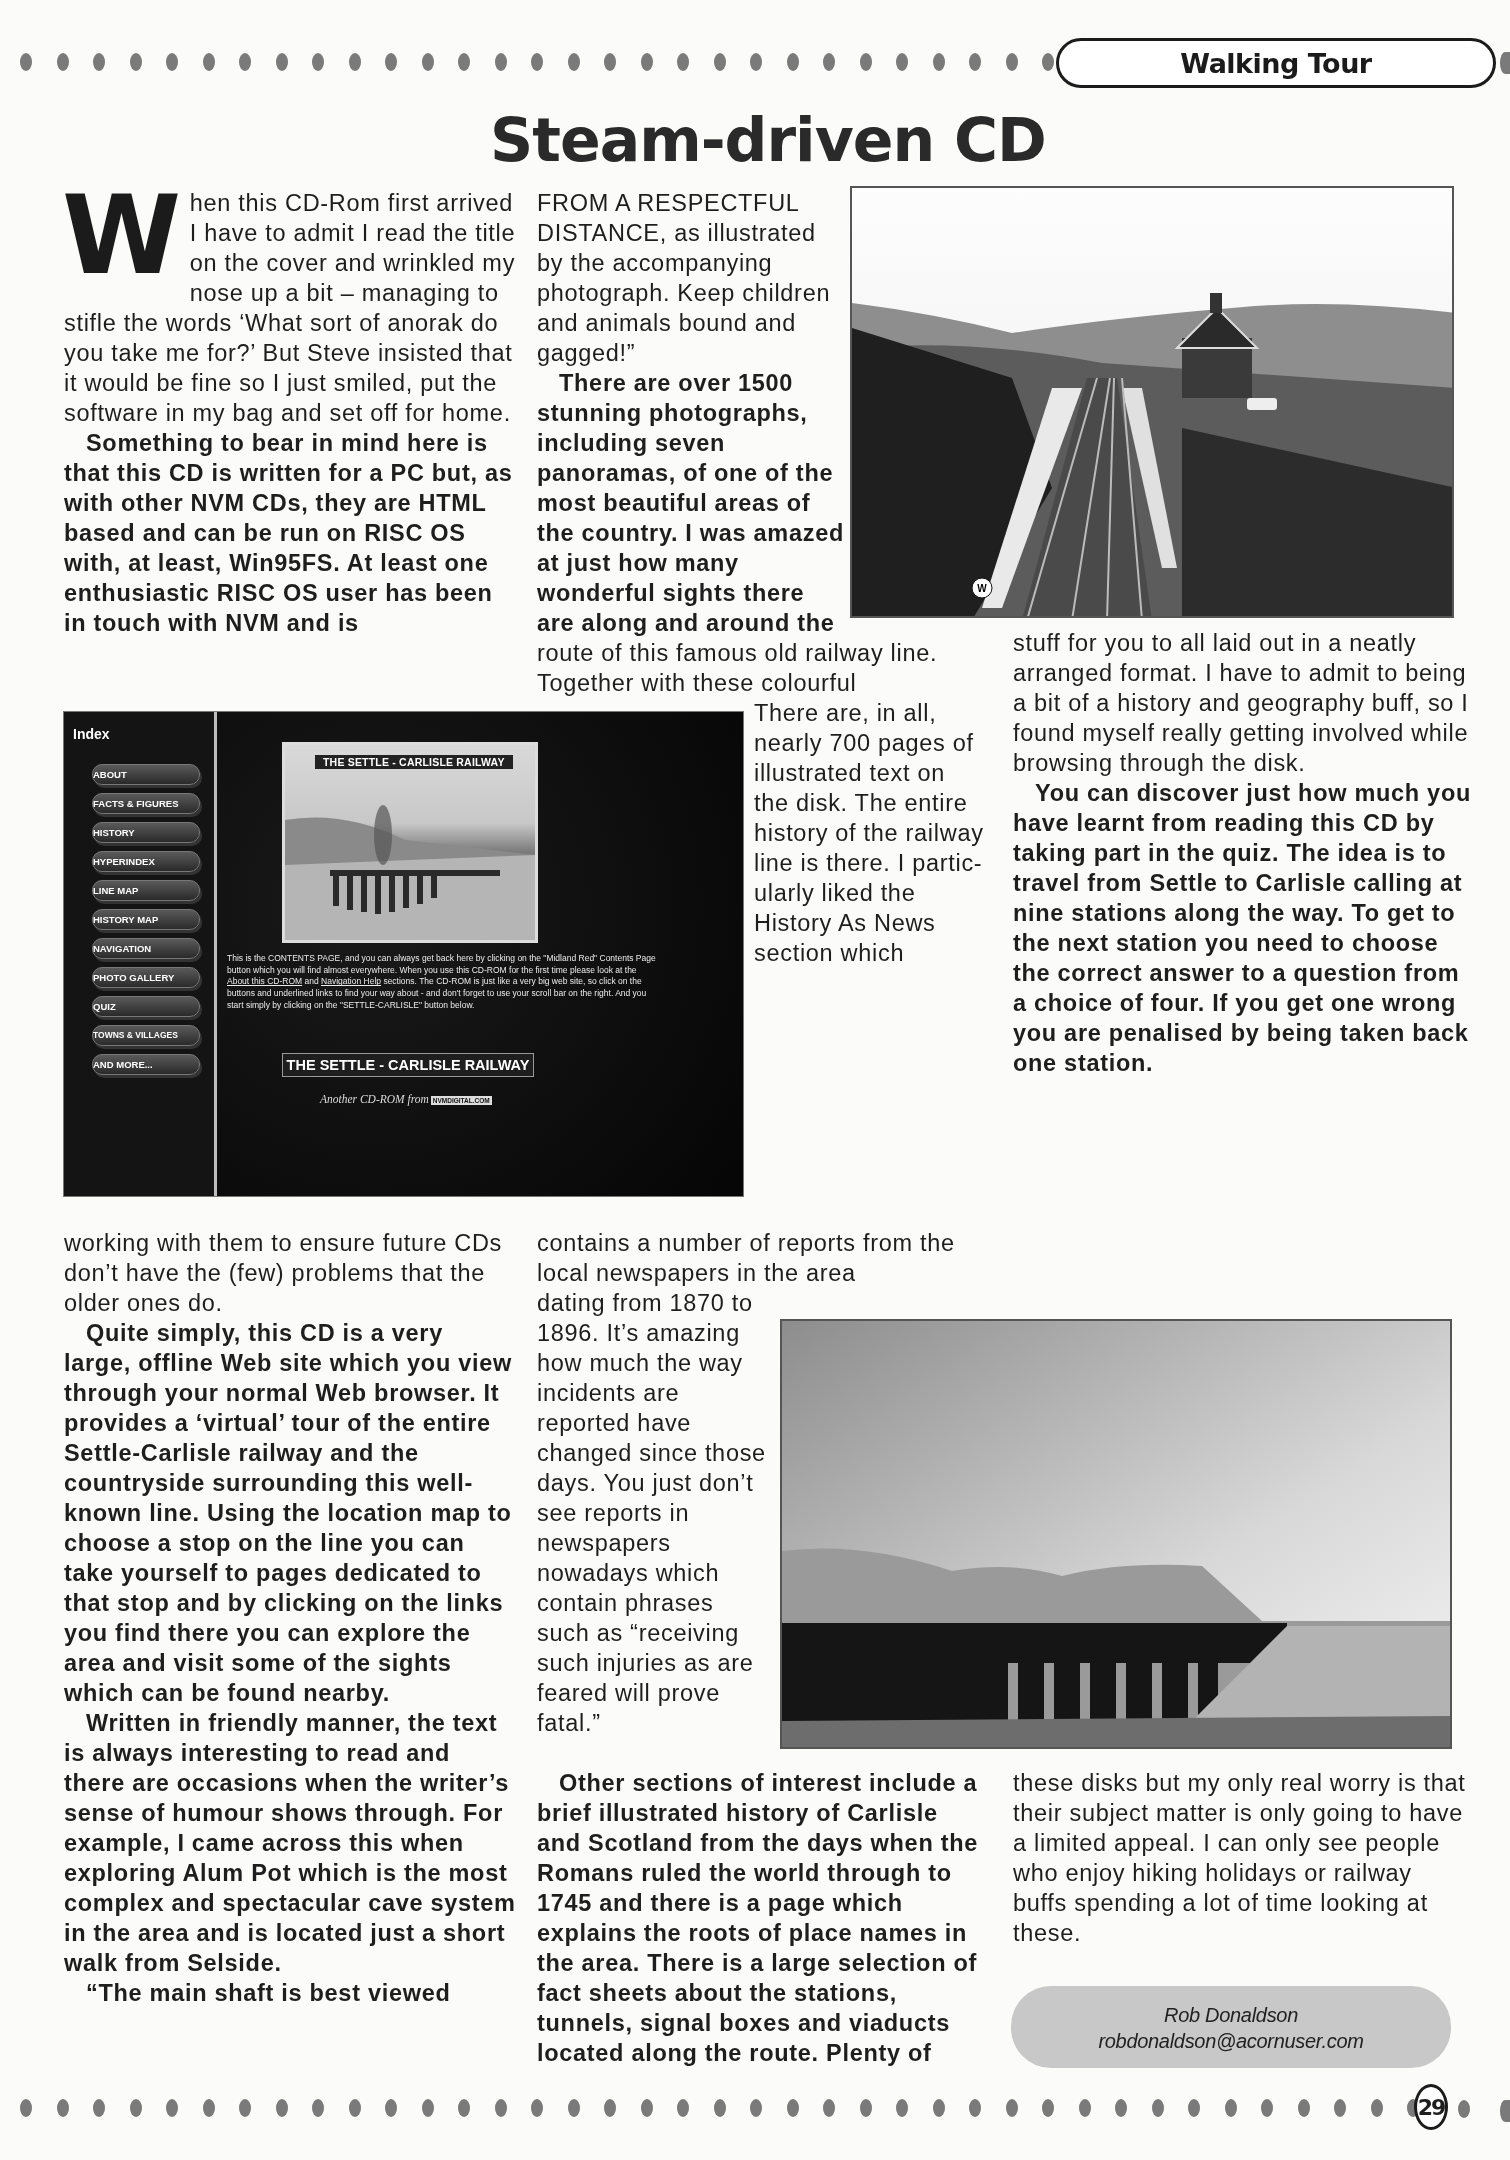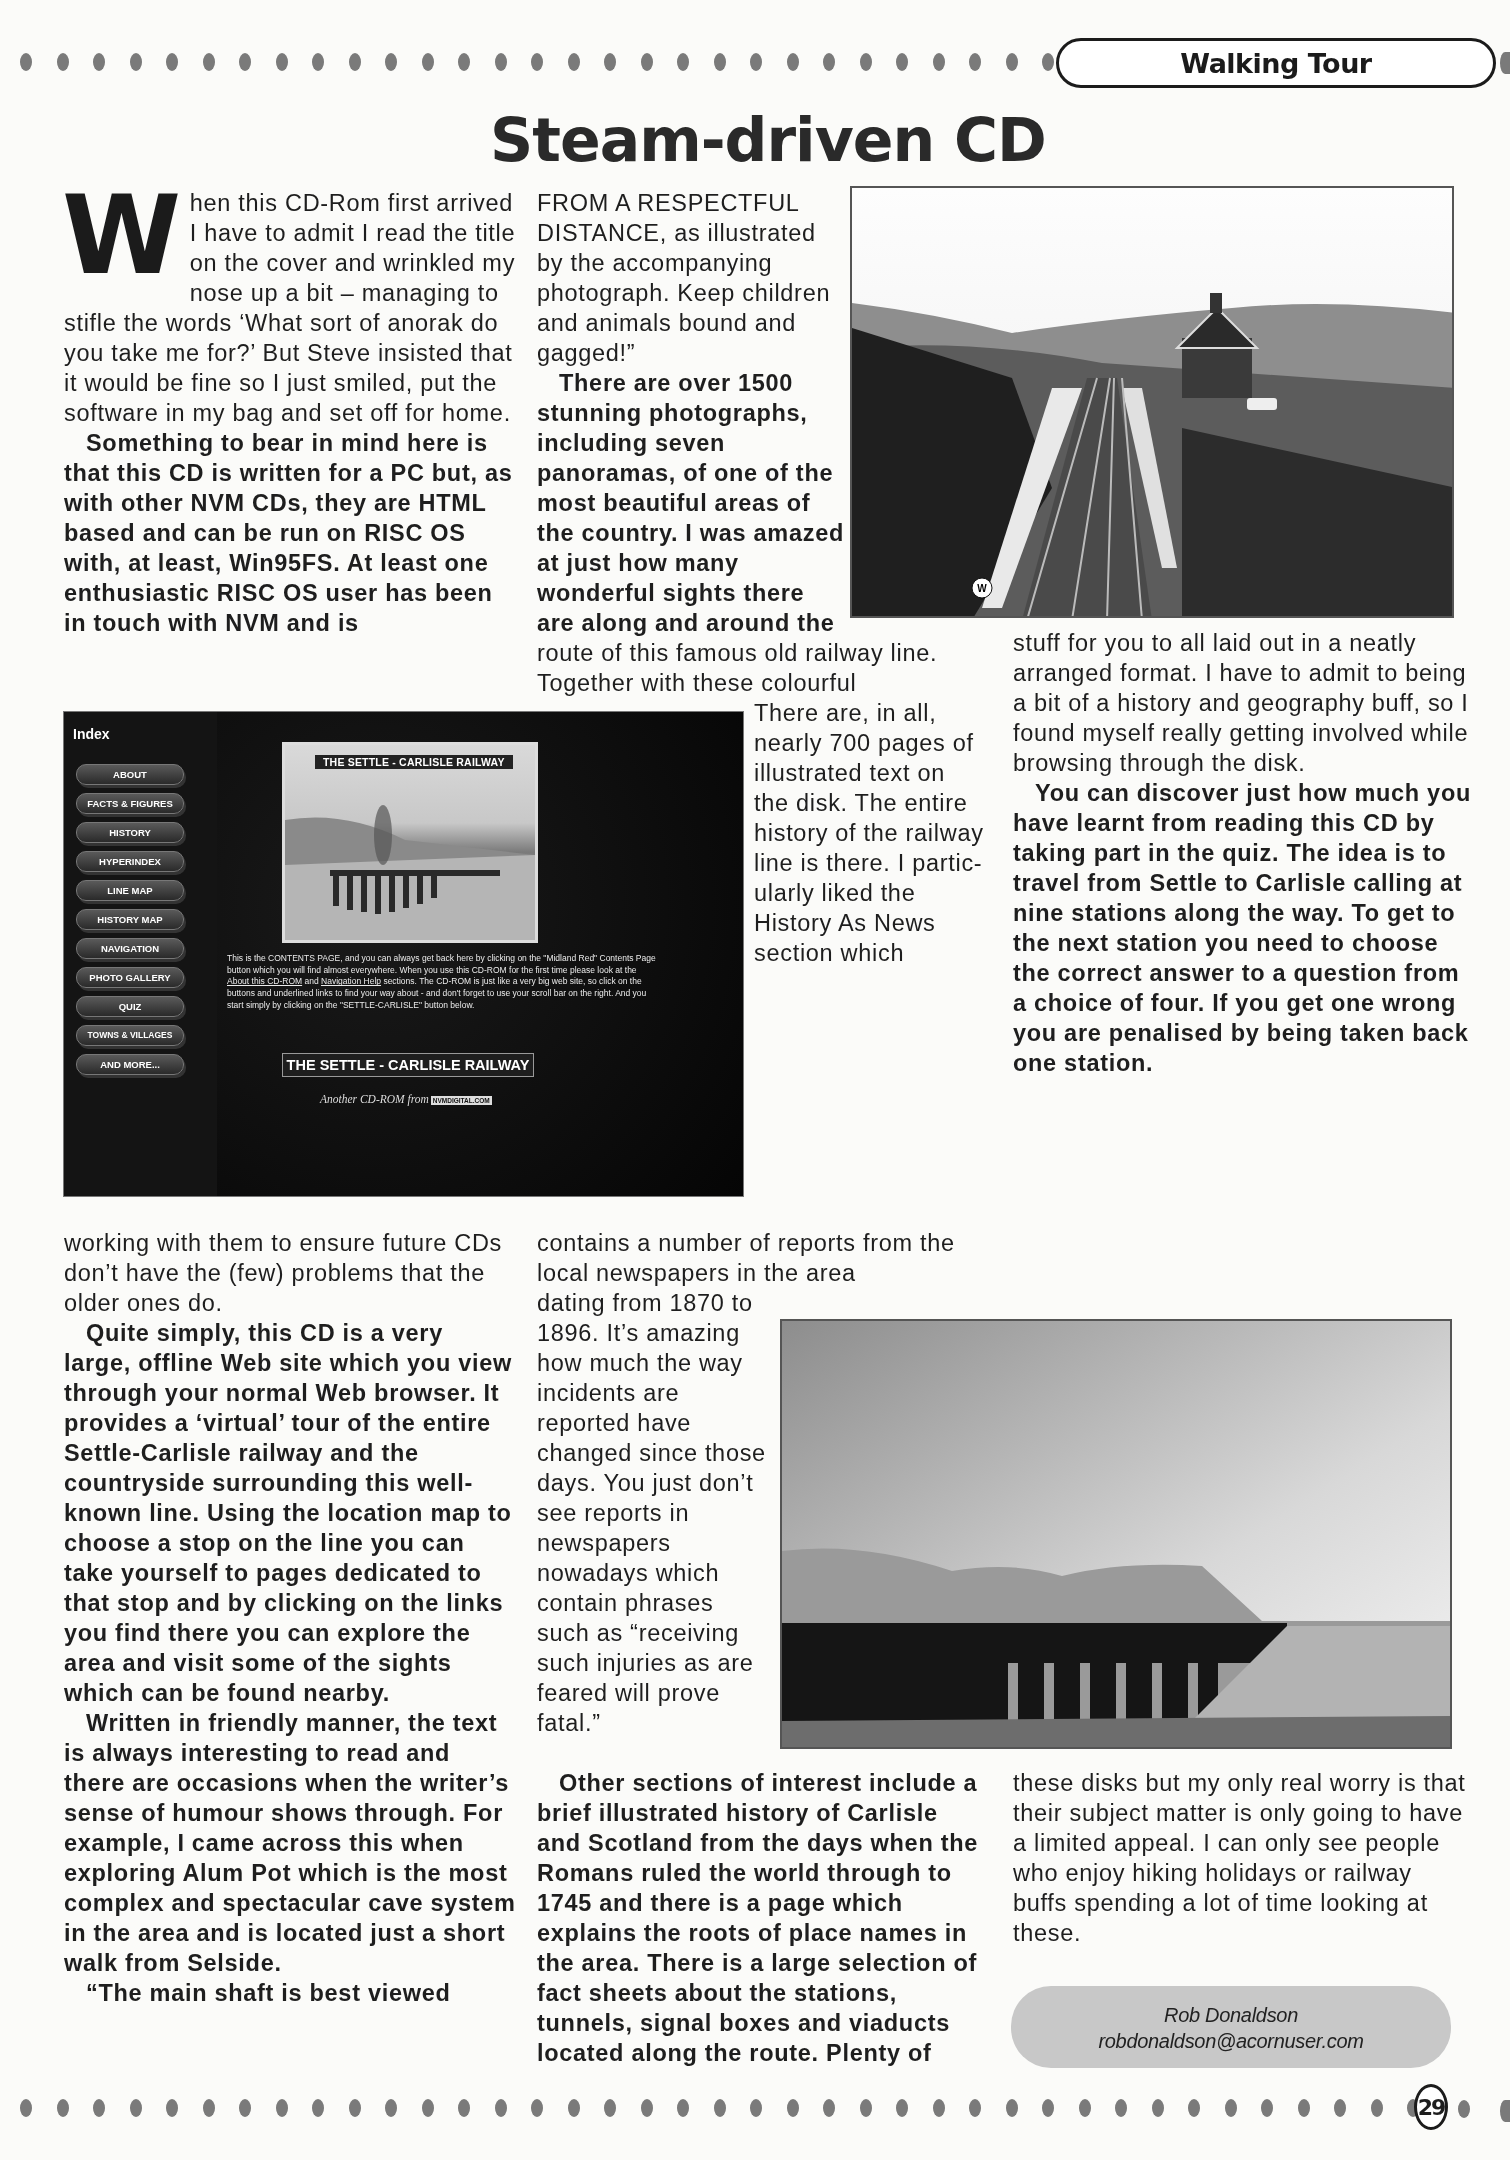--- a/index.html
+++ b/index.html
@@ -8,23 +8,23 @@
   .dot{width:12px;height:18px;border-radius:50%;background:#7a7a7a;margin-right:24.5px;flex:none;}
   .section-pill{position:absolute;left:1056px;top:38px;width:440px;height:50px;border:3px solid #1b1b1b;border-radius:26px;background:#fff;display:flex;align-items:center;justify-content:center;box-sizing:border-box;}
   .section-pill span{font-family:"DejaVu Sans",sans-serif;font-weight:bold;font-size:27px;letter-spacing:-0.5px;color:#1b1b1b;}
   .title{position:absolute;left:0;width:1510px;top:92px;text-align:center;font-family:"DejaVu Sans",sans-serif;font-weight:bold;font-size:60px;letter-spacing:-1px;color:#2a2a2a;margin:13px;}
   .col{position:absolute;font-size:23.5px;line-height:30px;letter-spacing:0.7px;margin:0;}
   .col p{margin:0;}
   .ind{text-indent:22px;font-weight:bold;}
   .dropcap{float:left;font-family:"DejaVu Sans",sans-serif;font-weight:bold;font-size:108px;line-height:88px;margin:4px 8px 0 -2px;color:#1b1b1b;}
   .photo{position:absolute;border:2px solid #555;box-sizing:border-box;overflow:hidden;}
   .screen{position:absolute;left:63px;top:711px;width:681px;height:486px;background:#0c0c0c;border:1px solid #777;box-sizing:border-box;}
-  .screen .side{position:absolute;left:0;top:0;width:150px;height:100%;background:#141414;border-right:3px solid #bdbdbd;padding-left:12px;}
+  .screen .side{position:absolute;left:0;top:0;width:150px;height:100%;background:#141414;border-right:3px solid #bdbdbd;}
   .screen .idx{position:absolute;left:9px;top:14px;color:#fff;font-weight:bold;font-size:14px;}
-  .navbtn{position:absolute;left:12px;width:106px;height:19px;border-radius:10px;background:linear-gradient(#5a5a5a,#2a2a2a);border:1px solid #777;color:#fff;font-size:9.5px;font-weight:bold;text-align:center;line-height:19px;box-shadow:2px 3px 0 #333;}
+  .navbtn{position:absolute;left:28px;width:106px;height:19px;border-radius:10px;background:linear-gradient(#5a5a5a,#2a2a2a);border:1px solid #777;color:#fff;font-size:9.5px;font-weight:bold;line-height:19px;box-shadow:2px 3px 0 #333;}
   .scr-main{position:absolute;left:153px;top:0;right:0;bottom:0;background:radial-gradient(circle at 30% 40%,#1a1a1a,#050505);}
   .scr-photo{position:absolute;left:65px;top:30px;width:250px;height:195px;border:3px solid #ddd;background:linear-gradient(#d9d9d9 0%,#c8c8c8 40%,#7a7a7a 55%,#a9a9a9 75%,#bdbdbd 100%);overflow:hidden;}
   .scr-title-small{position:absolute;left:30px;top:10px;background:#222;color:#fff;font-size:10.5px;font-weight:bold;padding:1px 8px;letter-spacing:0.2px;}
   .scr-text{position:absolute;left:10px;top:241px;width:430px;color:#ececec;font-size:8.5px;line-height:11.7px;font-family:"Liberation Sans Narrow","Liberation Sans",sans-serif;}
   .scr-text u{text-decoration:underline;}
   .scr-btn{position:absolute;left:65px;top:341px;width:250px;height:22px;background:#1e1e1e;border:1px solid #999;color:#fff;font-weight:bold;font-size:14.5px;text-align:center;line-height:22px;}
   .scr-credit{position:absolute;left:103px;top:381px;color:#ddd;font-family:"Liberation Serif",serif;font-style:italic;font-size:11.5px;}
   .scr-credit .logo{display:inline-block;background:#ddd;color:#111;font-family:"Liberation Sans",sans-serif;font-style:normal;font-weight:bold;font-size:6.5px;padding:1px 2px;margin-left:2px;vertical-align:middle;}
   .byline{position:absolute;left:1011px;top:1986px;width:440px;height:82px;border-radius:40px;background:#c8c8c8;text-align:center;font-style:italic;font-size:20px;line-height:26px;color:#222;padding-top:16px;box-sizing:border-box;letter-spacing:-0.3px;}
   .pagenum{position:absolute;left:1414px;top:2084px;width:34px;height:46px;border:3px solid #1b1b1b;border-radius:50%;display:flex;align-items:center;justify-content:center;background:#fff;box-sizing:border-box;}

